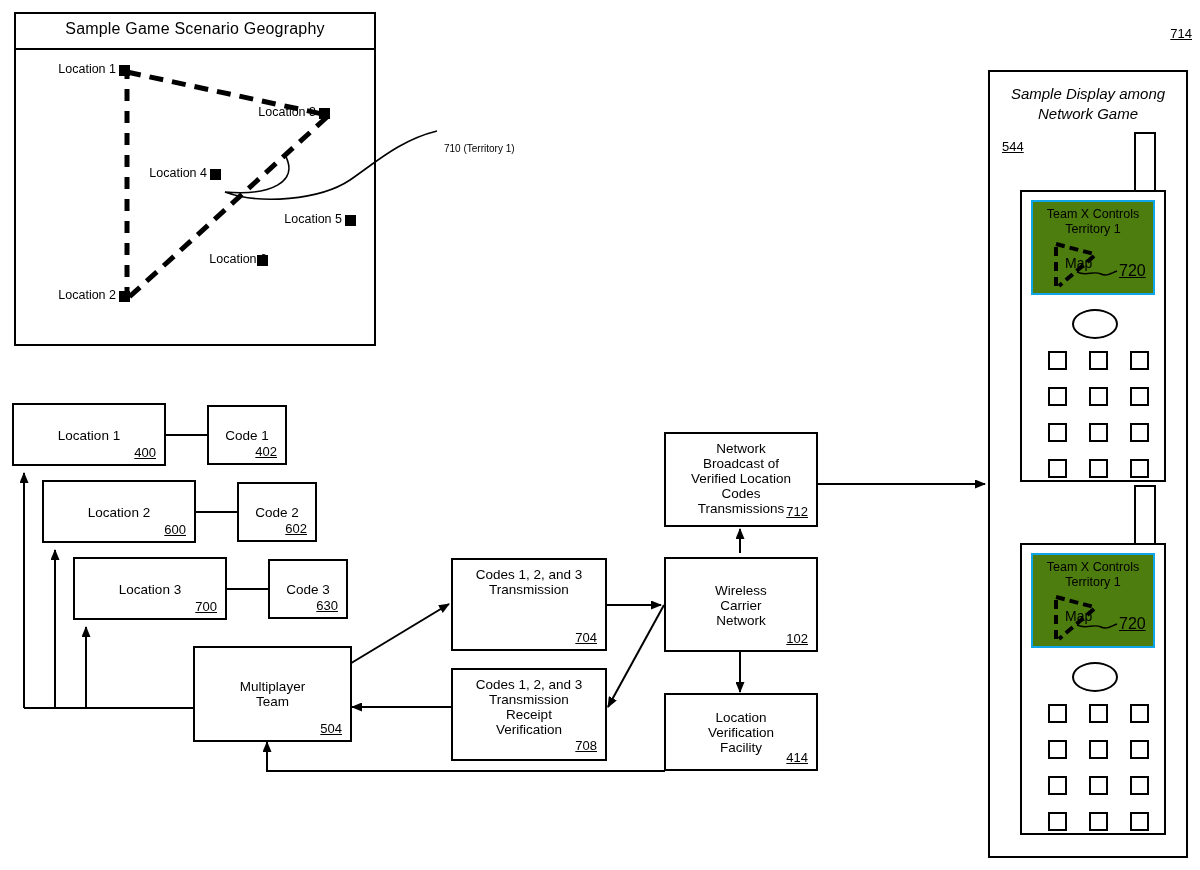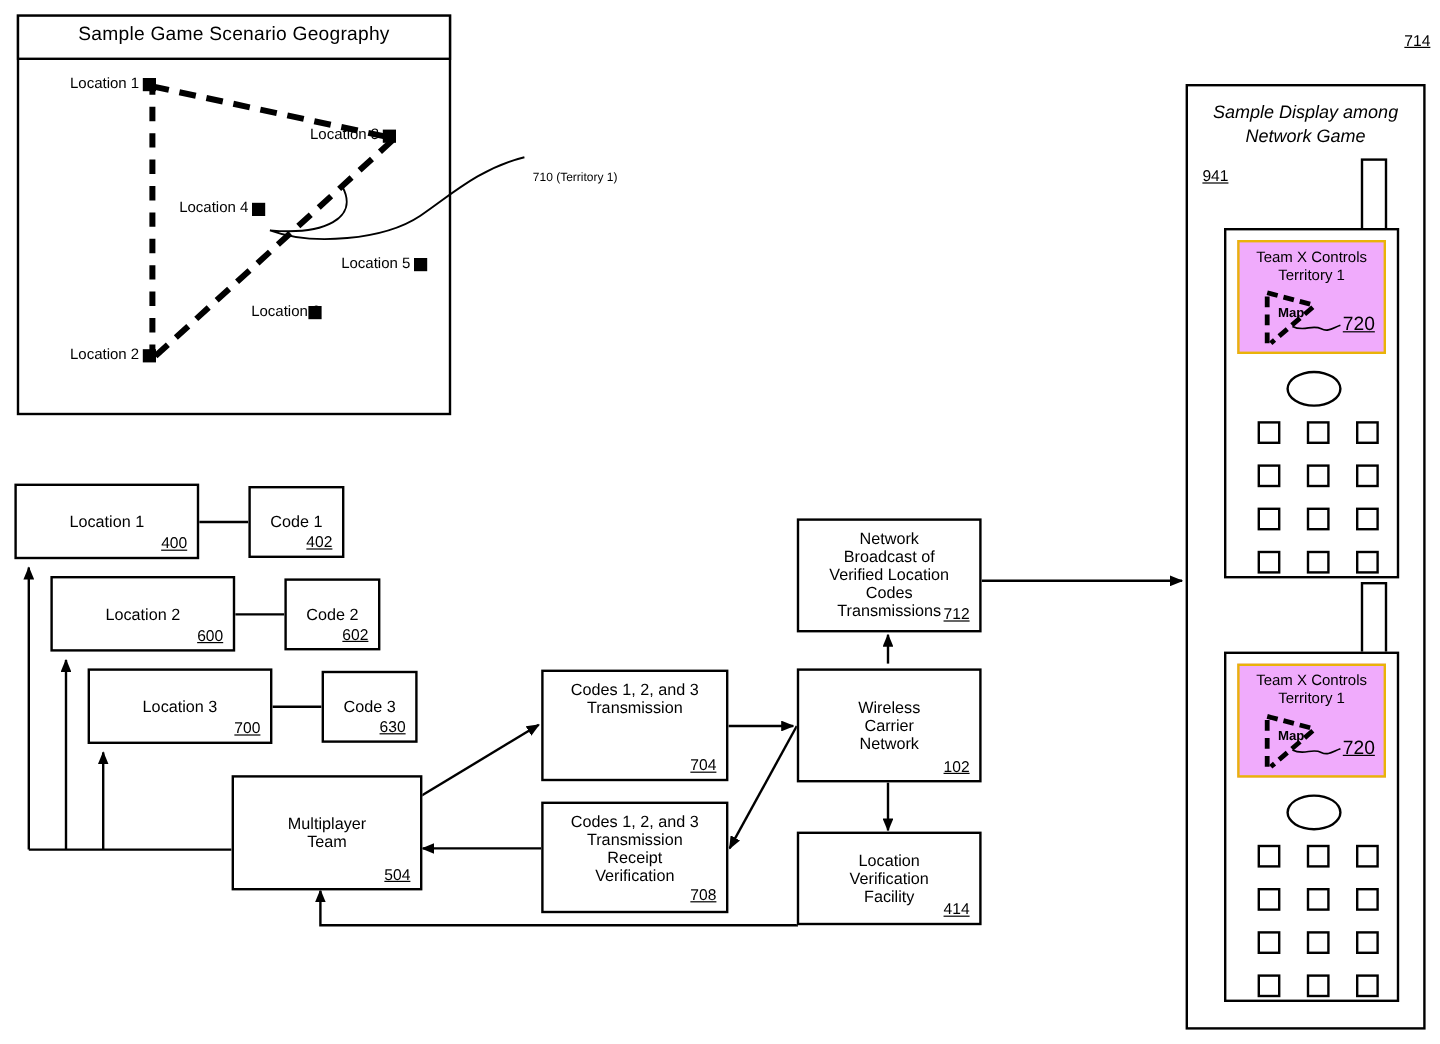--- a/index.html
+++ b/index.html
@@ -109,22 +109,22 @@
     box-sizing: border-box;
   }
   .phone-antenna {
     position: absolute;
     border: 2px solid #000;
     background: #fff;
     box-sizing: border-box;
   }
   .phone-screen {
     position: absolute;
-    border: 2px solid #eab308;
-    background: #f0abfc;
+    border: 2px solid #0ea5e9;
+    background: #4d7c0f;
     box-sizing: border-box;
   }
   .phone-screen-text {
     position: absolute; left: 2px; right: 2px; top: 5px;
     text-align: center; font-size: 12.5px; line-height: 15px;
   }
   .phone-earpiece {
     position: absolute;
     border: 2px solid #000;
     border-radius: 50%;
@@ -132,22 +132,21 @@
     box-sizing: border-box;
   }
   .phone-key {
     position: absolute;
     border: 2px solid #000;
     background: #fff;
     box-sizing: border-box;
   }
   .map-word {
     position: absolute;
-    font-size: 11px;
-    font-weight: bold;
+    font-size: 14px;
   }
   .map-ref {
     position: absolute;
     font-size: 16px;
     text-decoration: underline;
   }
 </style>
 </head>
 <body>
 
@@ -276,21 +275,21 @@
   <div class="fbox centered" style="left:664px; top:693px; width:154px; height:78px;">
     <div class="ftitle">Location<br>Verification<br>Facility</div>
     <div class="fref">414</div>
   </div>
 
   <div class="abs panel" id="display-panel"></div>
   <div id="display-title">
     <span>Sample Display among</span><br>
     <span>Network Game</span>
   </div>
-  <div id="display-ref">941</div>
+  <div id="display-ref">544</div>
 
   <div id="phones-host">
       <div class="phone-antenna" style="left: 1134px; top: 132px; width: 22px; height: 62px;"></div>
       <div class="phone" style="left: 1020px; top: 190px; width: 146px; height: 292px;"></div>
       <div class="phone-screen" style="left: 1031px; top: 200px; width: 124px; height: 95px;">
         <div class="phone-screen-text"><span>Team X Controls</span><br><span>Territory 1</span></div>
         <svg width="102" height="52" style="position:absolute;left:14px;top:38px;">
           <polyline points="9,4 47,14" fill="none" stroke="#000" stroke-width="4" stroke-dasharray="9,5"></polyline>
           <polyline points="47,16 12,46" fill="none" stroke="#000" stroke-width="4" stroke-dasharray="9,5"></polyline>
           <polyline points="9,46 9,4" fill="none" stroke="#000" stroke-width="4" stroke-dasharray="9,6"></polyline>

